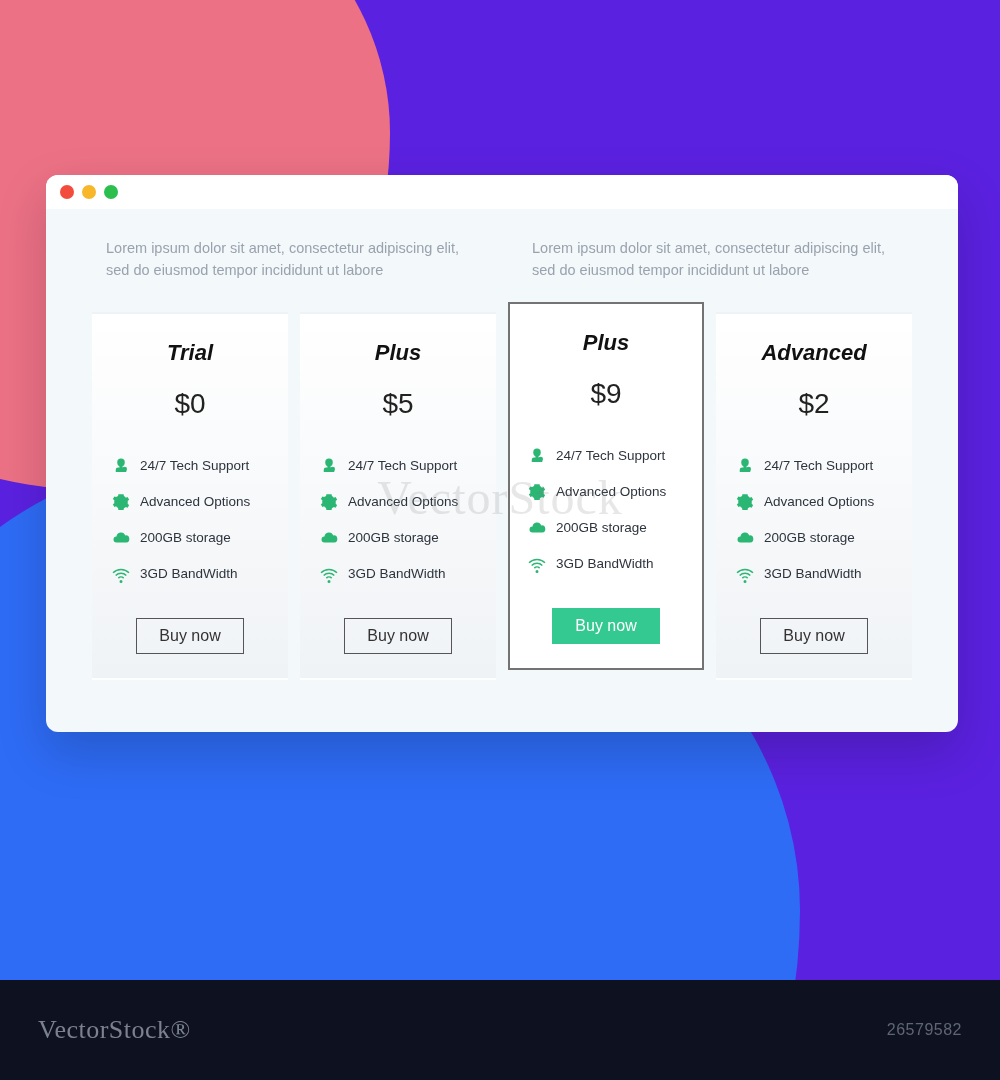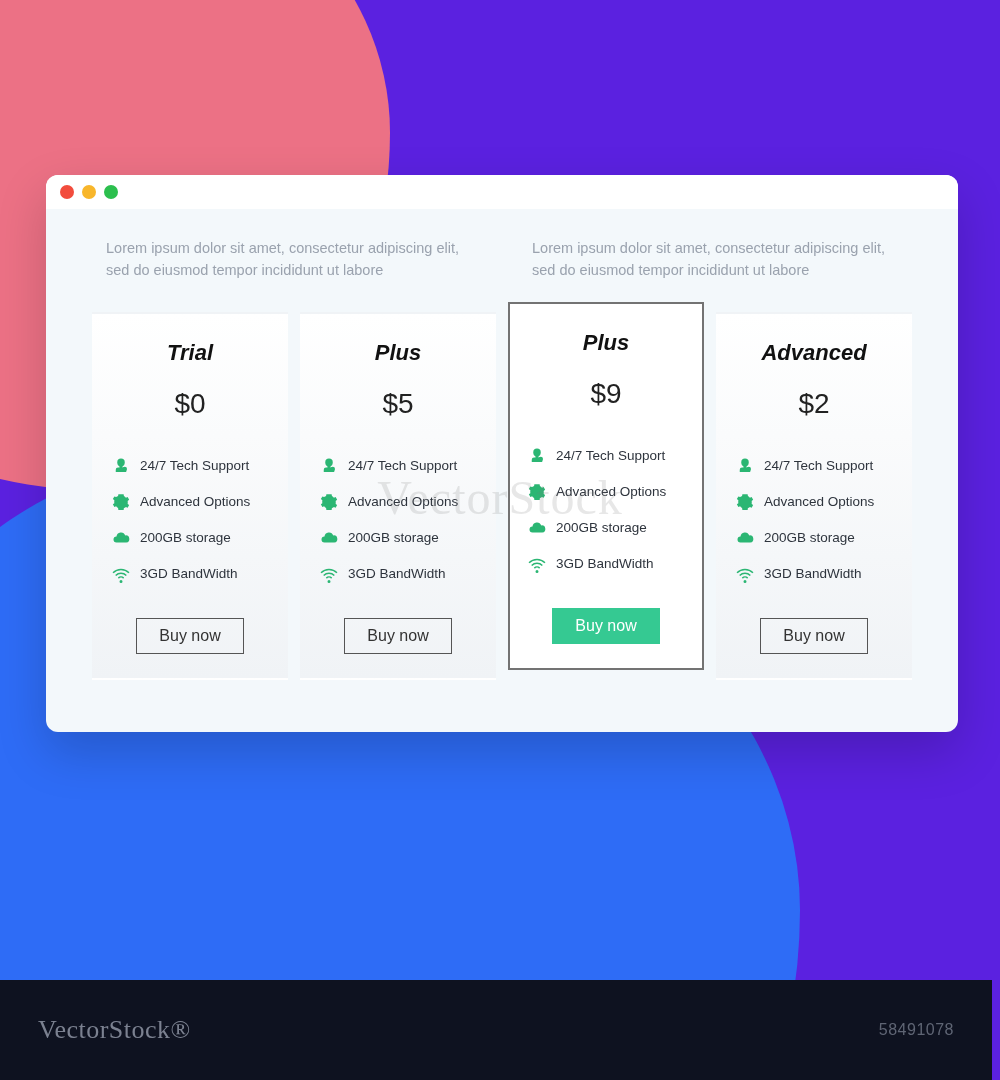--- a/index.html
+++ b/index.html
@@ -30,21 +30,21 @@
   width: 1000px;
   height: 1000px;
   background: #2E6CF6;
   border-radius: 40% 60% 55% 45% / 50% 45% 55% 50%;
   left: -200px;
   top: 460px;
 }
 .footer-bar {
   position: absolute;
   left: 0;
-  right: 8px;
+  right: 0;
   bottom: 0;
   height: 100px;
   background: #0E1220;
   display: flex;
   align-items: center;
   justify-content: space-between;
   padding: 0 38px;
 }
 .footer-bar .brand {
   color: #7B8190;
@@ -348,14 +348,14 @@
         </ul>
         <button class="buy">Buy now</button>
       </div>
     </div>
 </div>
 
 <div class="watermark">VectorStock</div>
 
 <div class="footer-bar">
   <div class="brand">VectorStock®</div>
-  <div class="code">58491078</div>
+  <div class="code">26579582</div>
 </div>
 
 </body></html>

